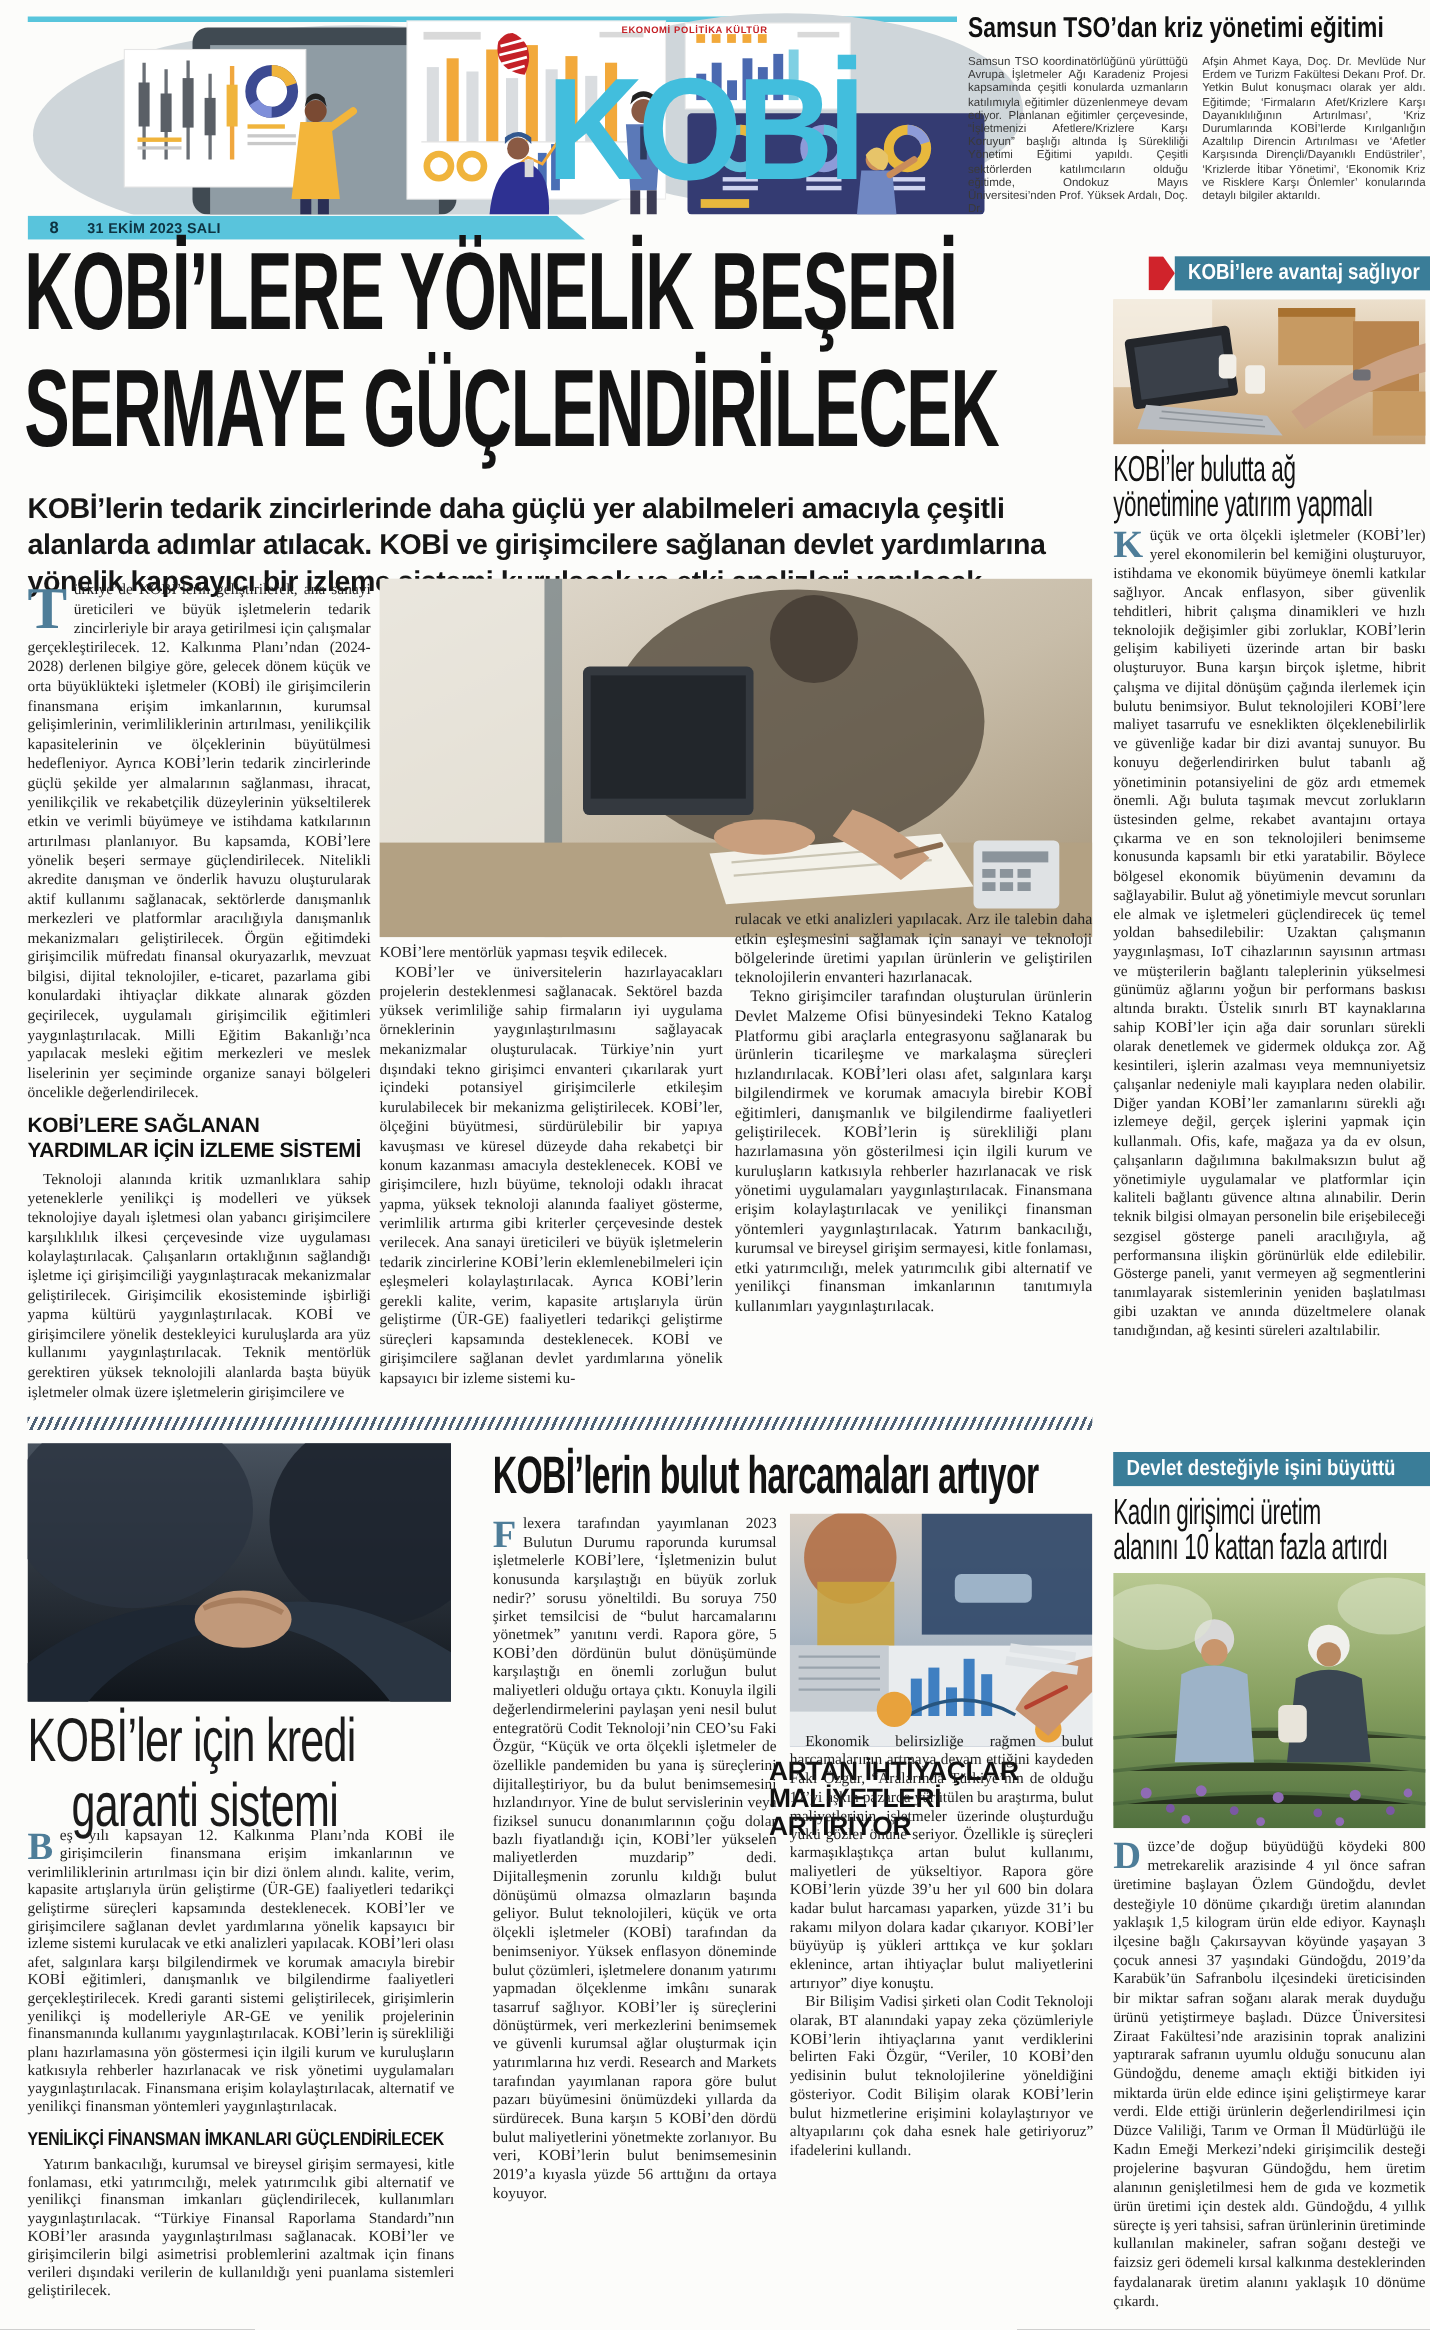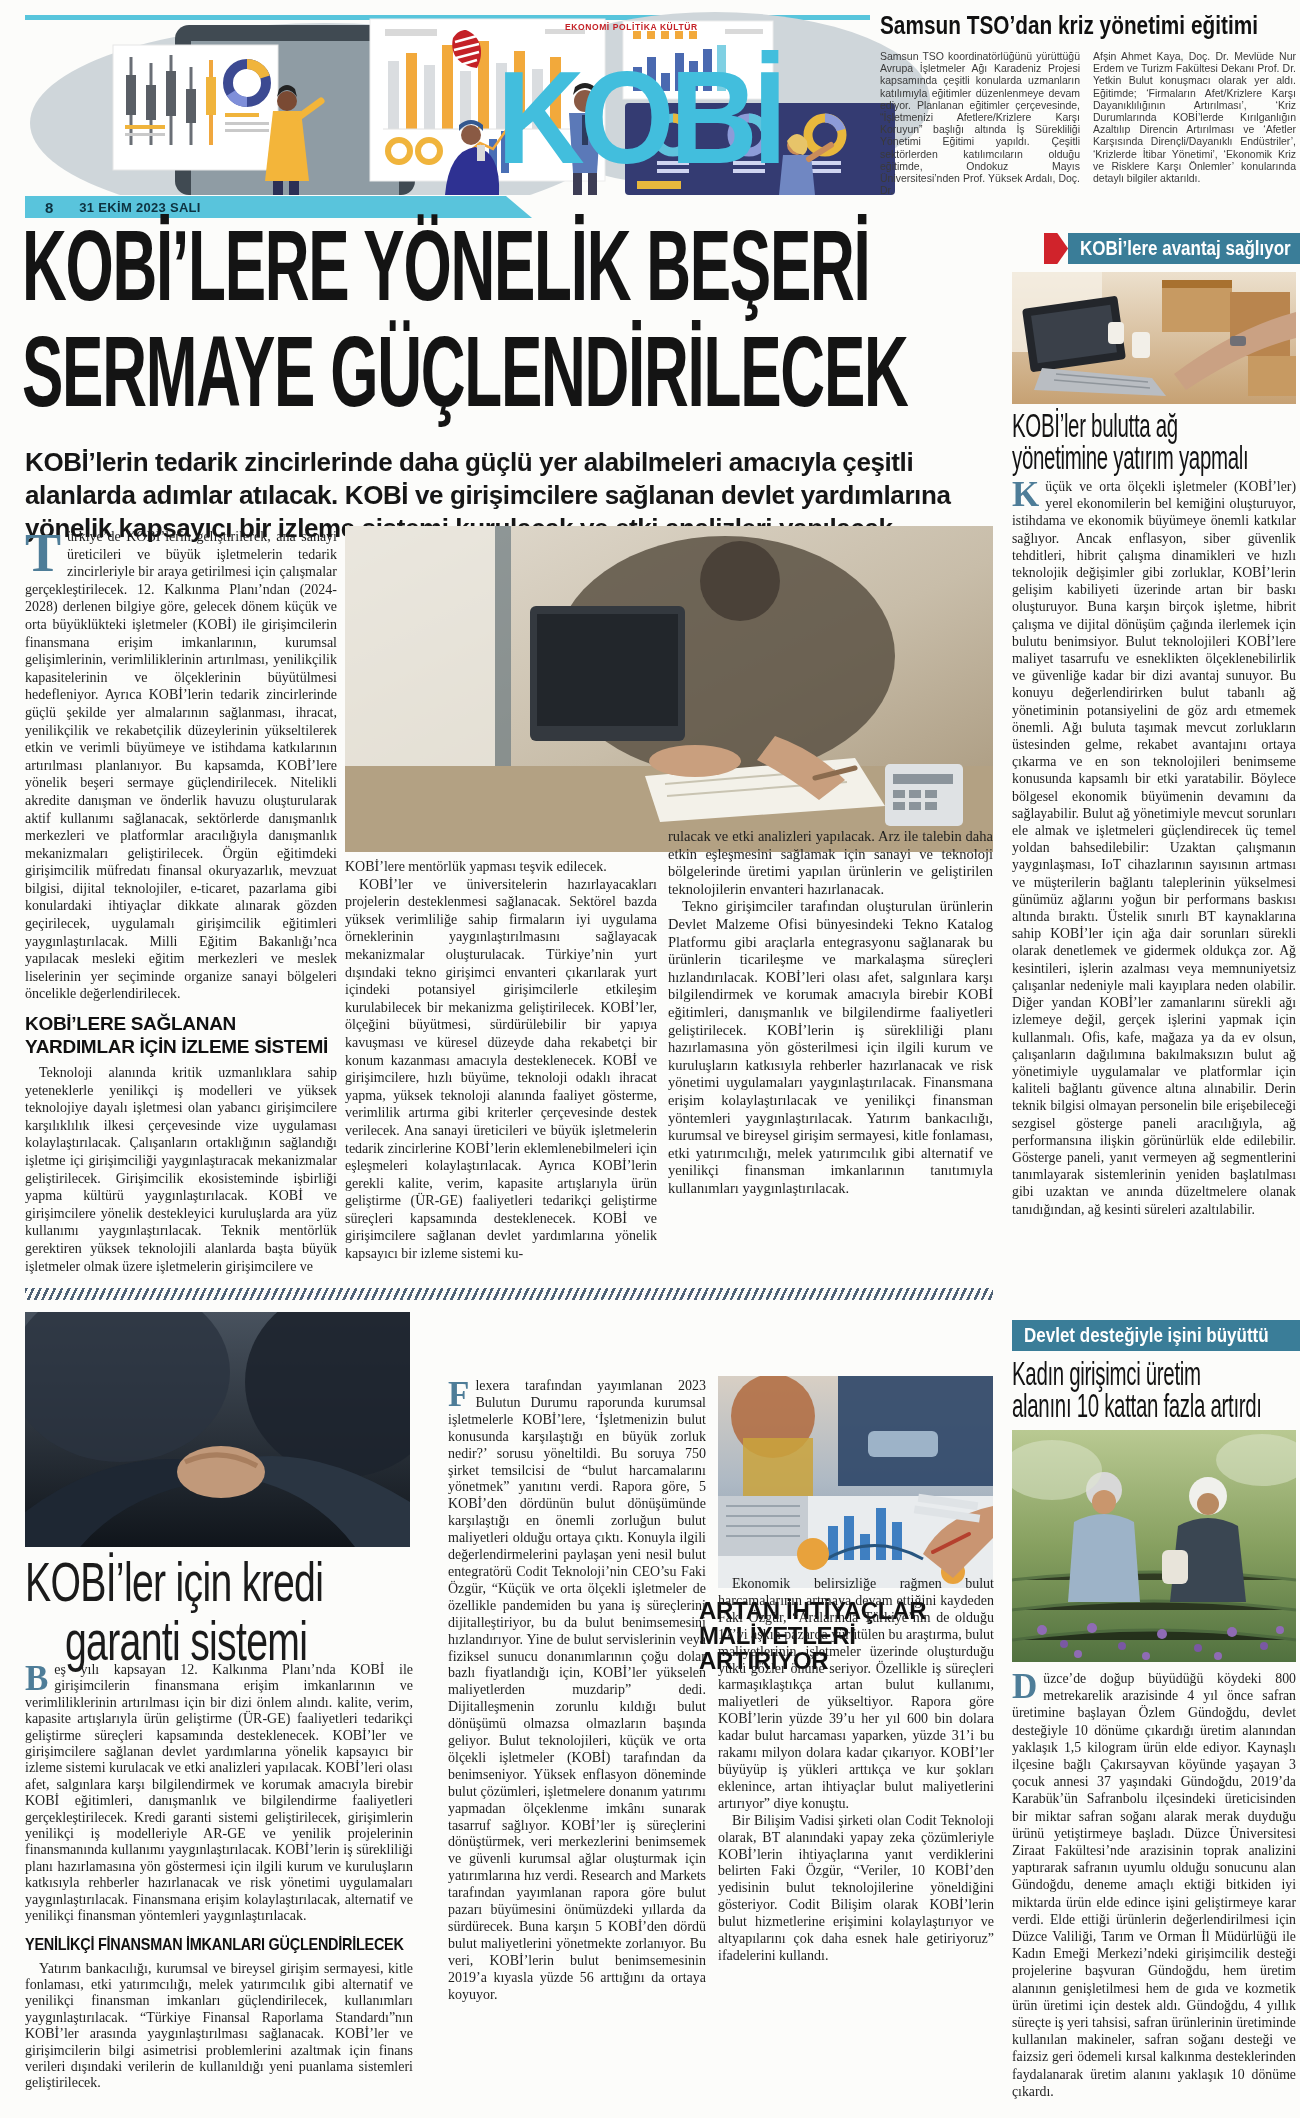--- a/index.html
+++ b/index.html
@@ -293,20 +293,23 @@
   <div class="abs credithead" style="left:25px;top:1552px;">
     <span class="cx">KOBİ’ler için kredi</span><br>
     <span class="cx">garanti sistemi</span>
   </div>
   <div class="abs serif bcr" style="left:25px;top:1662px;width:388px;">
     <p><span class="dc dc2">B</span><span>eş yılı kapsayan 12. Kalkınma Planı’nda KOBİ ile girişimcilerin finansmana erişim imkanlarının ve verimliliklerinin artırılması için bir dizi önlem alındı. kalite, verim, kapasite artışlarıyla ürün geliştirme (ÜR-GE) faaliyetleri tedarikçi geliştirme süreçleri kapsamında desteklenecek. KOBİ’ler ve girişimcilere sağlanan devlet yardımlarına yönelik kapsayıcı bir izleme sistemi kurulacak ve etki analizleri yapılacak. KOBİ’leri olası afet, salgınlara karşı bilgilendirmek ve korumak amacıyla birebir KOBİ eğitimleri, danışmanlık ve bilgilendirme faaliyetleri gerçekleştirilecek. Kredi garanti sistemi geliştirilecek, girişimlerin yenilikçi iş modelleriyle AR-GE ve yenilik projelerinin finansmanında kullanımı yaygınlaştırılacak. KOBİ’lerin iş sürekliliği planı hazırlamasına yön göstermesi için ilgili kurum ve kuruluşların katkısıyla rehberler hazırlanacak ve risk yönetimi uygulamaları yaygınlaştırılacak. Finansmana erişim kolaylaştırılacak, alternatif ve yenilikçi finansman yöntemleri yaygınlaştırılacak.</span></p>
     <div style="margin:8px 0 5px 0;"><span class="cx subhead" style="font-size:17px;transform:scaleX(.85);">YENİLİKÇİ FİNANSMAN İMKANLARI GÜÇLENDİRİLECEK</span></div>
     <p class="ind">Yatırım bankacılığı, kurumsal ve bireysel girişim sermayesi, kitle fonlaması, etki yatırımcılığı, melek yatırımcılık gibi alternatif ve yenilikçi finansman imkanları güçlendirilecek, kullanımları yaygınlaştırılacak. “Türkiye Finansal Raporlama Standardı”nın KOBİ’ler arasında yaygınlaştırılması sağlanacak. KOBİ’ler ve girişimcilerin bilgi asimetrisi problemlerini azaltmak için finans verileri dışındaki verilerin de kullanıldığı yeni puanlama sistemleri geliştirilecek.</p>
   </div>
 
+  <div class="abs cloudhead" style="left:448px;top:1314px;">
+    <span class="cx">KOBİ’lerin bulut harcamaları artıyor</span>
+  </div>
   <div class="abs serif bcl" style="left:448px;top:1378px;width:258px;">
     <p><span class="dc dc2">F</span><span>lexera tarafından yayımlanan 2023 Bulutun Durumu raporunda kurumsal işletmelerle KOBİ’lere, ‘İşletmenizin bulut konusunda karşılaştığı en büyük zorluk nedir?’ sorusu yöneltildi. Bu soruya 750 şirket temsilcisi de “bulut harcamalarını yönetmek” yanıtını verdi. Rapora göre, 5 KOBİ’den dördünün bulut dönüşümünde karşılaştığı en önemli zorluğun bulut maliyetleri olduğu ortaya çıktı. Konuyla ilgili değerlendirmelerini paylaşan yeni nesil bulut entegratörü Codit Teknoloji’nin CEO’su Faki Özgür, “Küçük ve orta ölçekli işletmeler de özellikle pandemiden bu yana iş süreçlerini dijitalleştiriyor, bu da bulut benimsemesini hızlandırıyor. Yine de bulut servislerinin veya fiziksel sunucu donanımlarının çoğu dolar bazlı fiyatlandığı için, KOBİ’ler yükselen maliyetlerden muzdarip” dedi. Dijitalleşmenin zorunlu kıldığı bulut dönüşümü olmazsa olmazların başında geliyor. Bulut teknolojileri, küçük ve orta ölçekli işletmeler (KOBİ) tarafından da benimseniyor. Yüksek enflasyon döneminde bulut çözümleri, işletmelere donanım yatırımı yapmadan ölçeklenme imkânı sunarak tasarruf sağlıyor. KOBİ’ler iş süreçlerini dönüştürmek, veri merkezlerini benimsemek ve güvenli kurumsal ağlar oluşturmak için yatırımlarına hız verdi. Research and Markets tarafından yayımlanan rapora göre bulut pazarı büyümesini önümüzdeki yıllarda da sürdürecek. Buna karşın 5 KOBİ’den dördü bulut maliyetlerini yönetmekte zorlanıyor. Bu veri, KOBİ’lerin bulut benimsemesinin 2019’a kıyasla yüzde 56 arttığını da ortaya koyuyor.</span></p>
   </div>
   <div class="abs" style="left:718px;top:1376px;width:275px;height:212px;">
     <svg viewBox="0 0 275 212" width="275" height="212">
       <defs>
         <linearGradient id="meet" x1="0" y1="0" x2="0" y2="1">
           <stop offset="0" stop-color="#d8cfc4"></stop>
             <stop offset=".5" stop-color="#aeb9c4"></stop>
             <stop offset="1" stop-color="#7e93a8"></stop>

